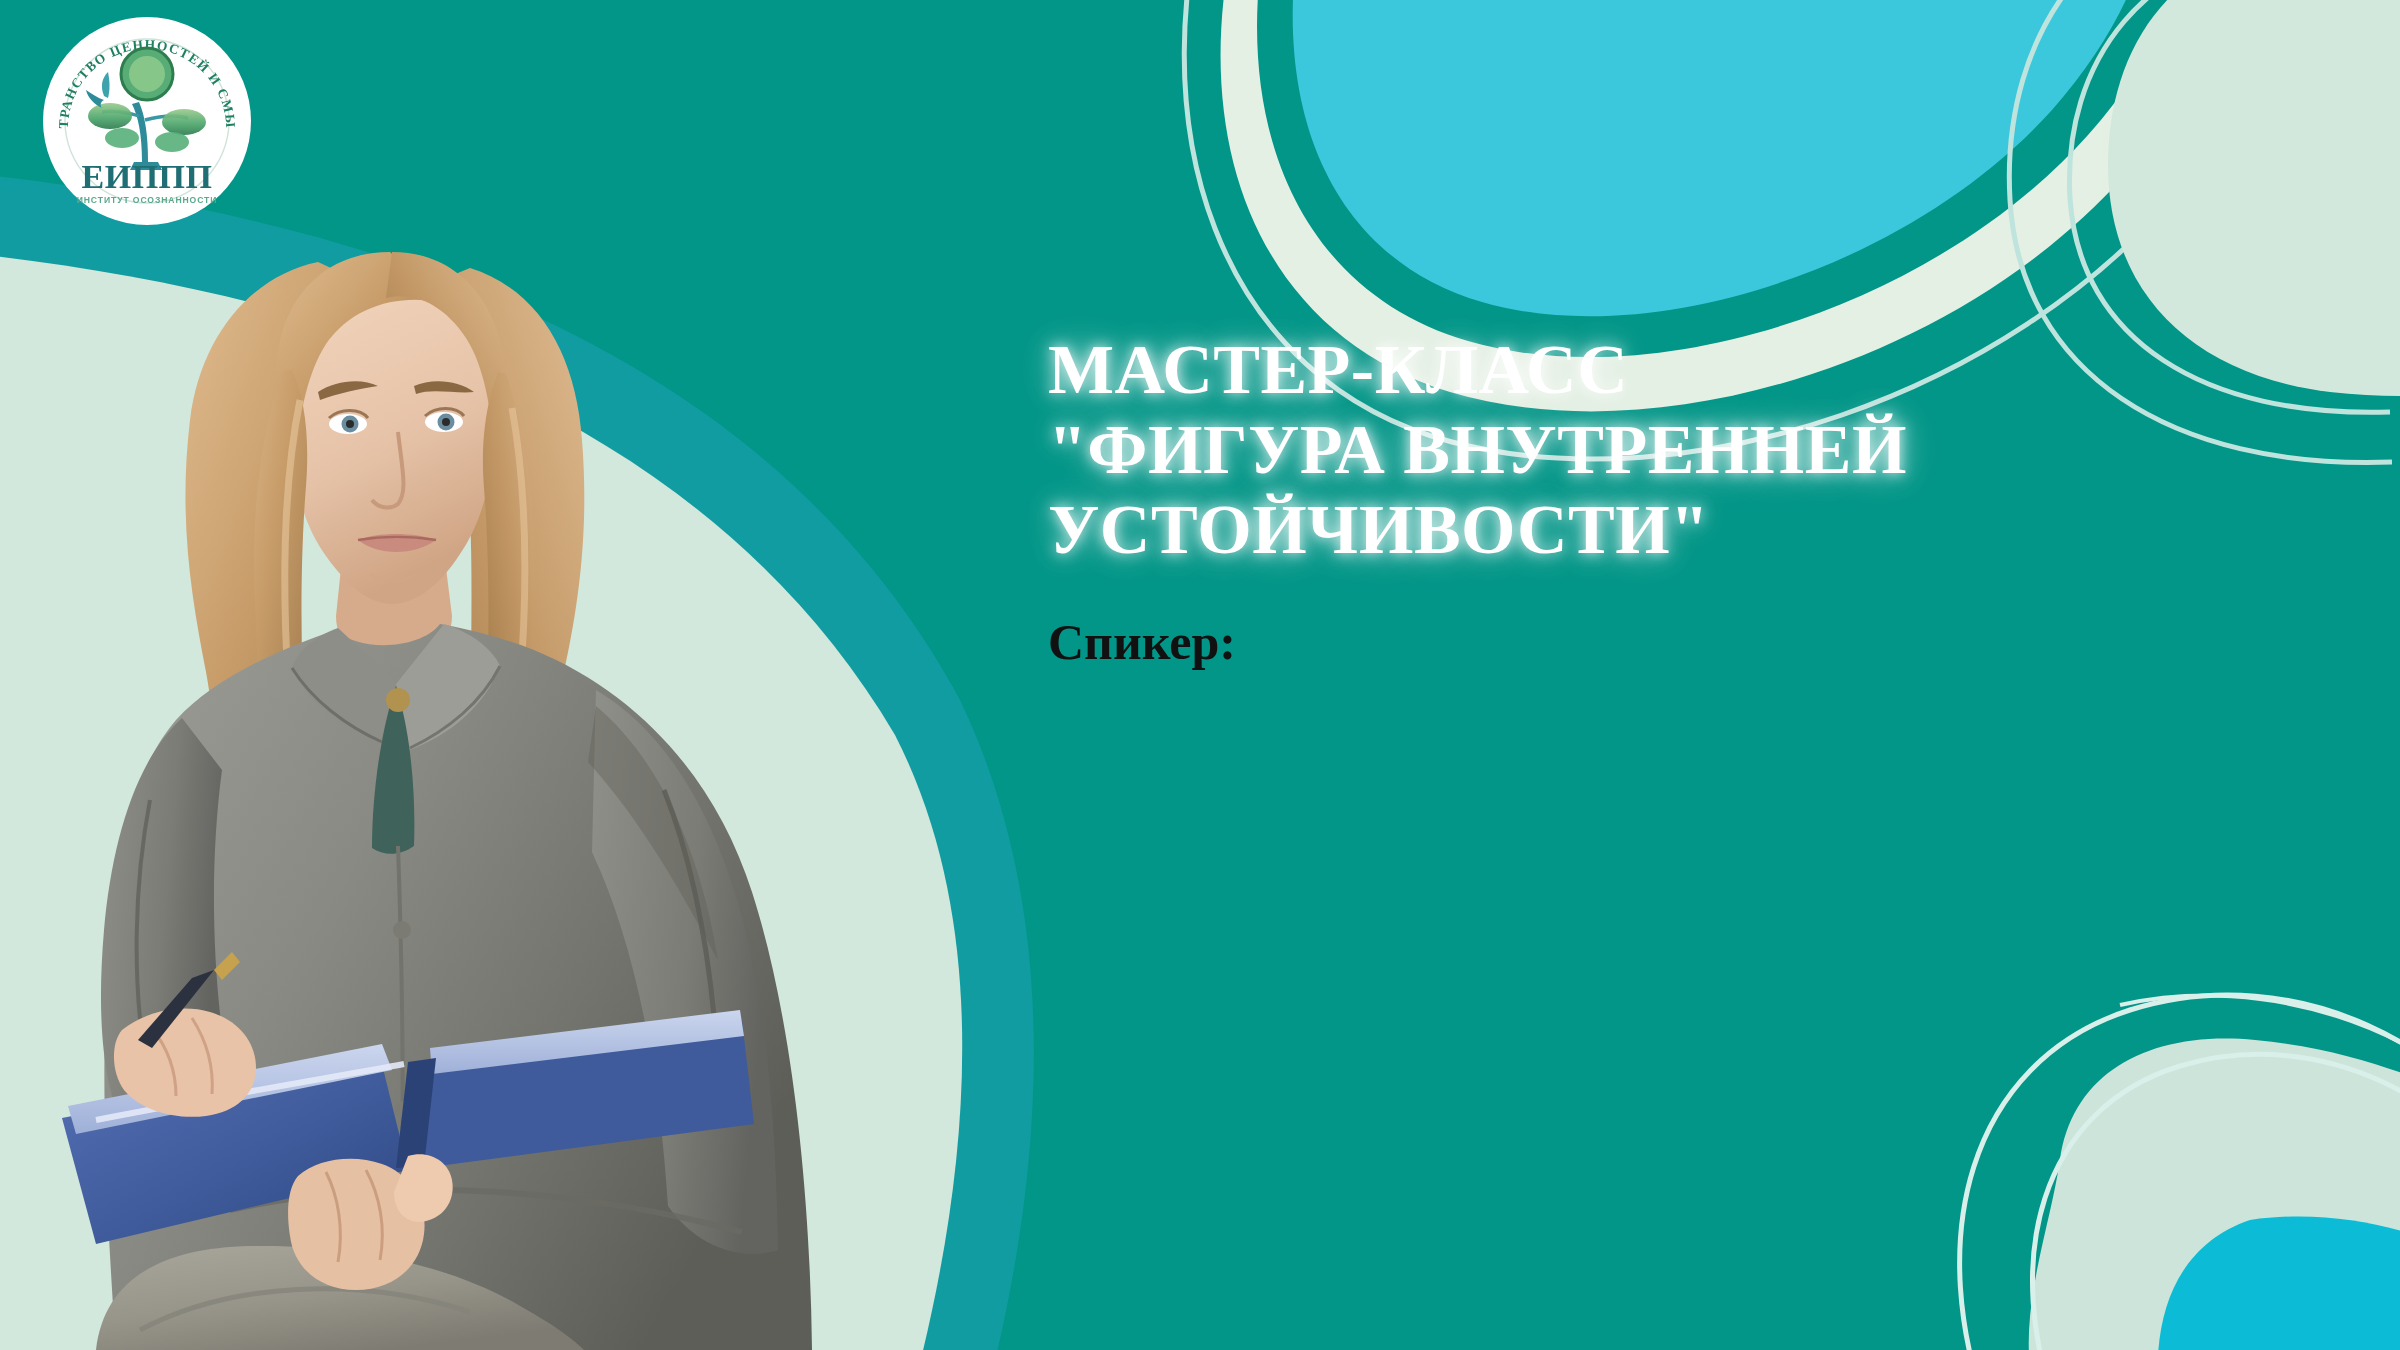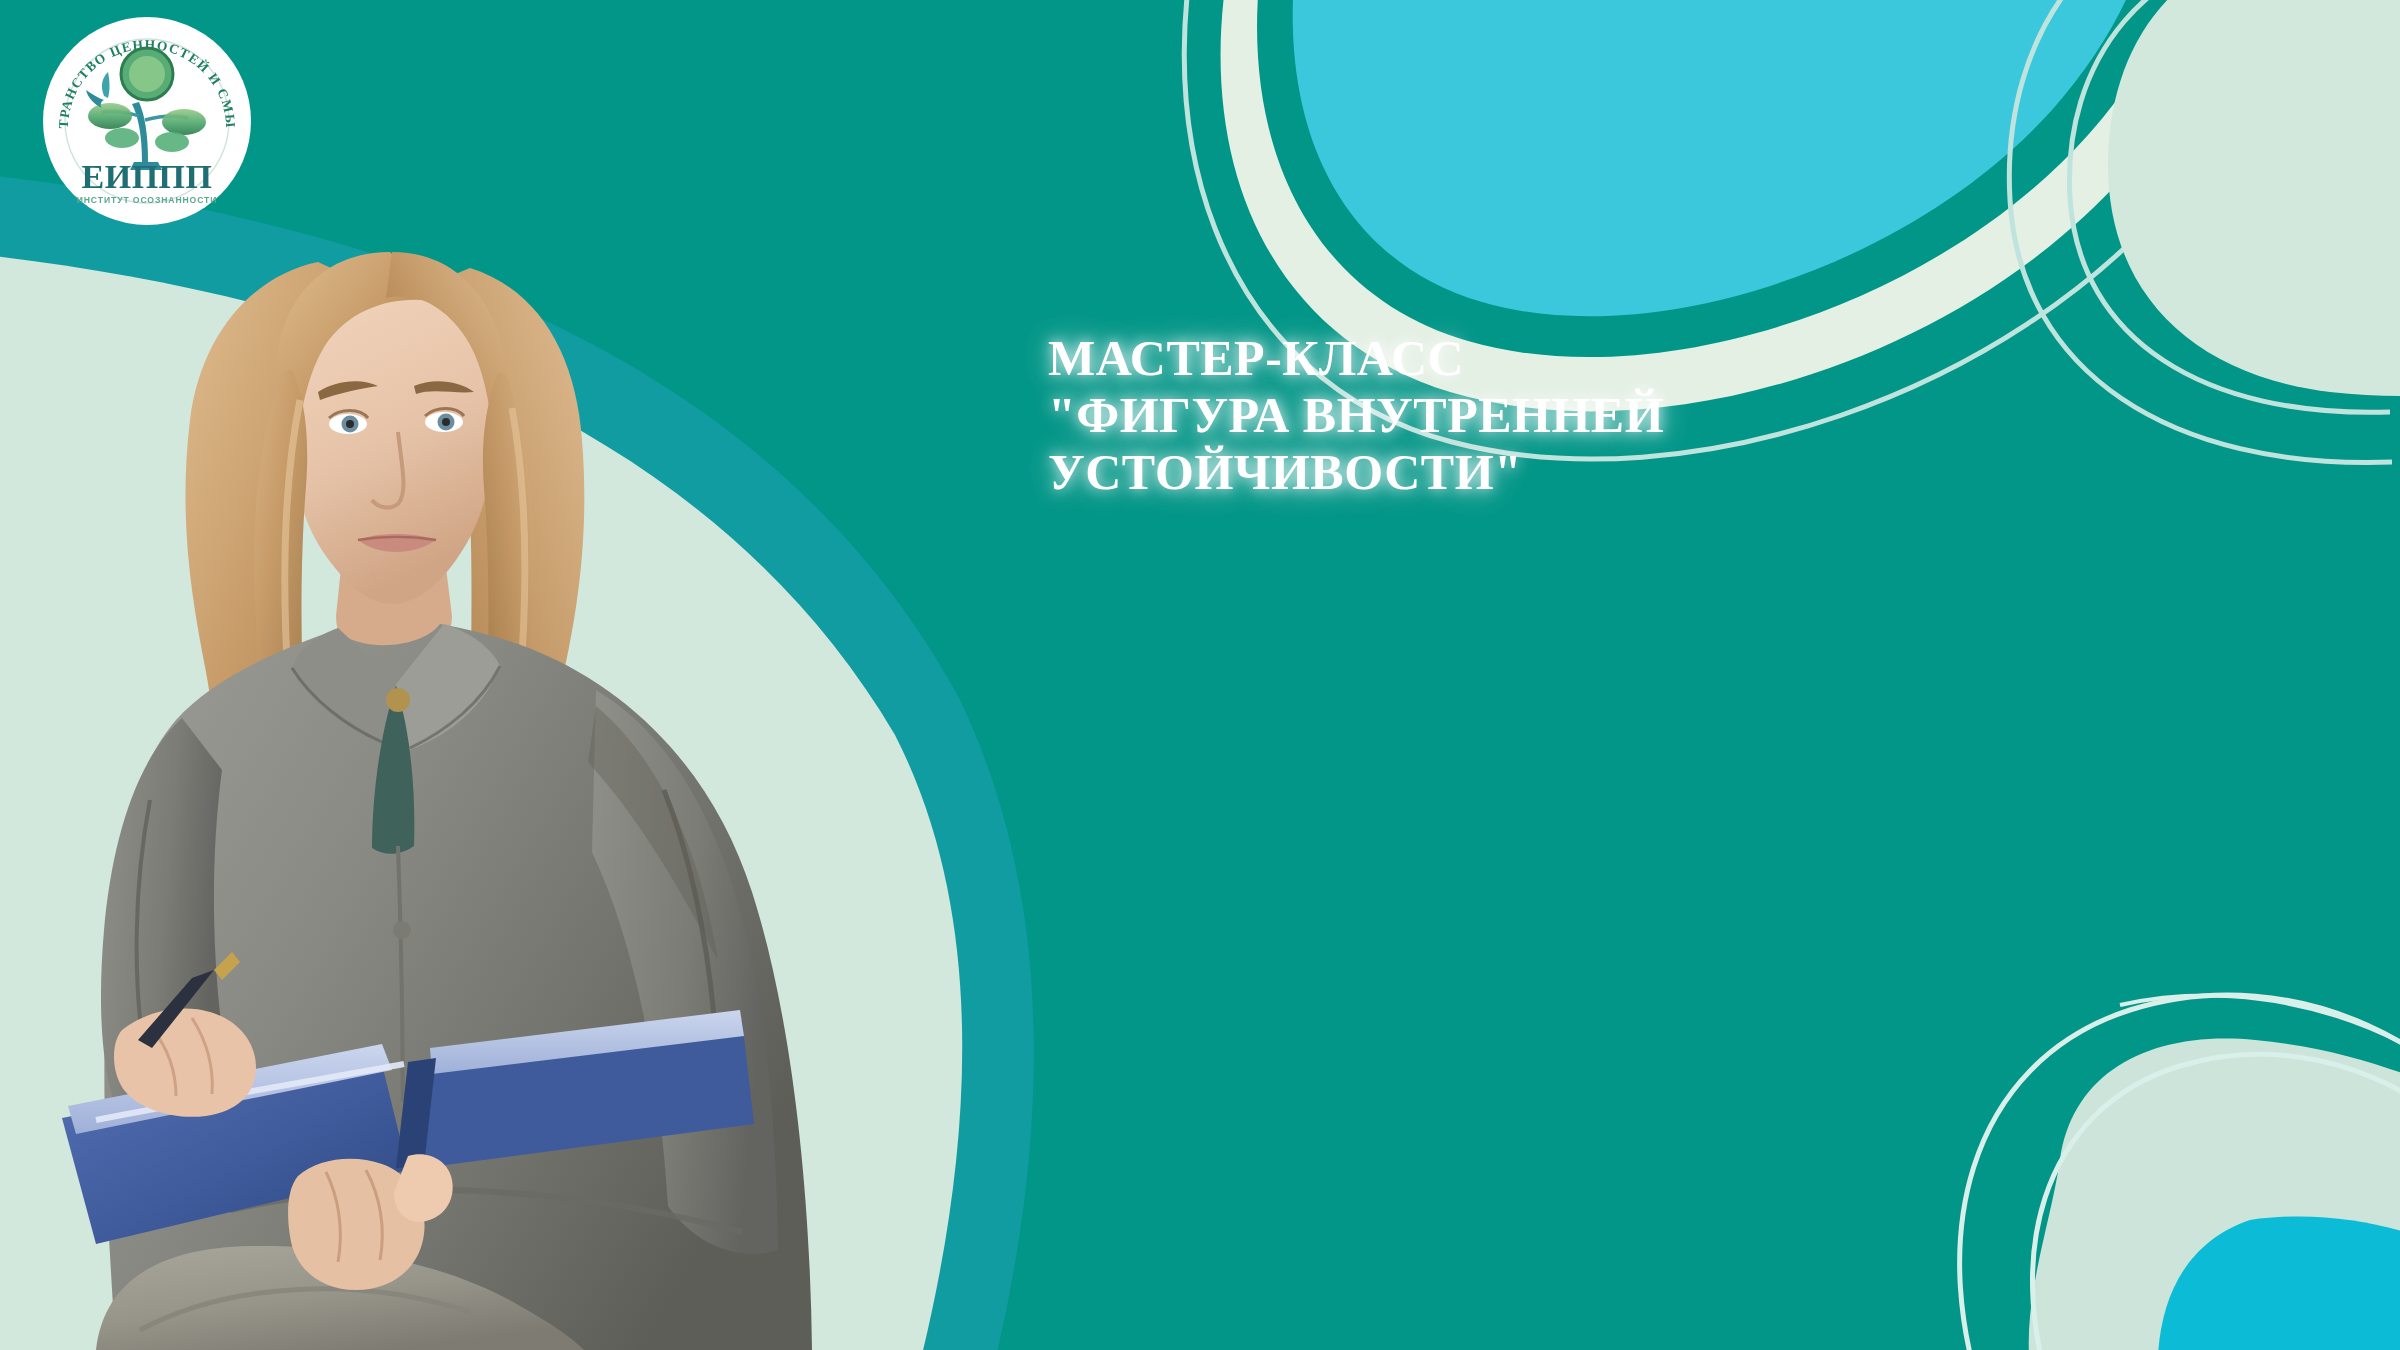--- a/index.html
+++ b/index.html
@@ -39,21 +39,21 @@
   
   .text-block {
     position: absolute;
     left: 1048px;
     top: 330px;
     width: 1180px;
   }
   .title {
     margin: 0;
     color: #ffffff;
-    font-size: 50px;
+    font-size: 70px;
     font-weight: bold;
     line-height: 1.14;
     letter-spacing: 0.5px;
     text-shadow:
       0 0 14px rgba(255,255,255,0.85),
       0 0 28px rgba(255,255,255,0.55),
       0 0 46px rgba(255,255,255,0.30);
     white-space: pre-line;
   }
   .speaker-role {
@@ -347,20 +347,21 @@
         <path fill="#2C3140" d="M 192 978 L 214 970 L 152 1048 L 138 1040 Z"></path>
         <path fill="#C7A24E" d="M 214 970 L 232 952 L 240 962 L 222 980 Z"></path>
       </g>
     </svg>
   </div>
 
   <div class="text-block">
     <h1 class="title">МАСТЕР-КЛАСС
 "ФИГУРА ВНУТРЕННЕЙ
 УСТОЙЧИВОСТИ"</h1>
+    <p class="speaker-role">Спикер:</p>
   </div>
 
   <div class="logo">
     <svg viewBox="0 0 218 218" width="218" height="218" xmlns="http://www.w3.org/2000/svg">
       <defs>
         <path id="ringPathTop" d="M 30 116 A 79 79 0 0 1 188 116"></path>
         <linearGradient id="gFoliage" x1="0" y1="0" x2="0" y2="1">
           <stop offset="0%" stop-color="#9ACB8C"></stop>
           <stop offset="55%" stop-color="#4FA86E"></stop>
           <stop offset="100%" stop-color="#2E7D4F"></stop>

